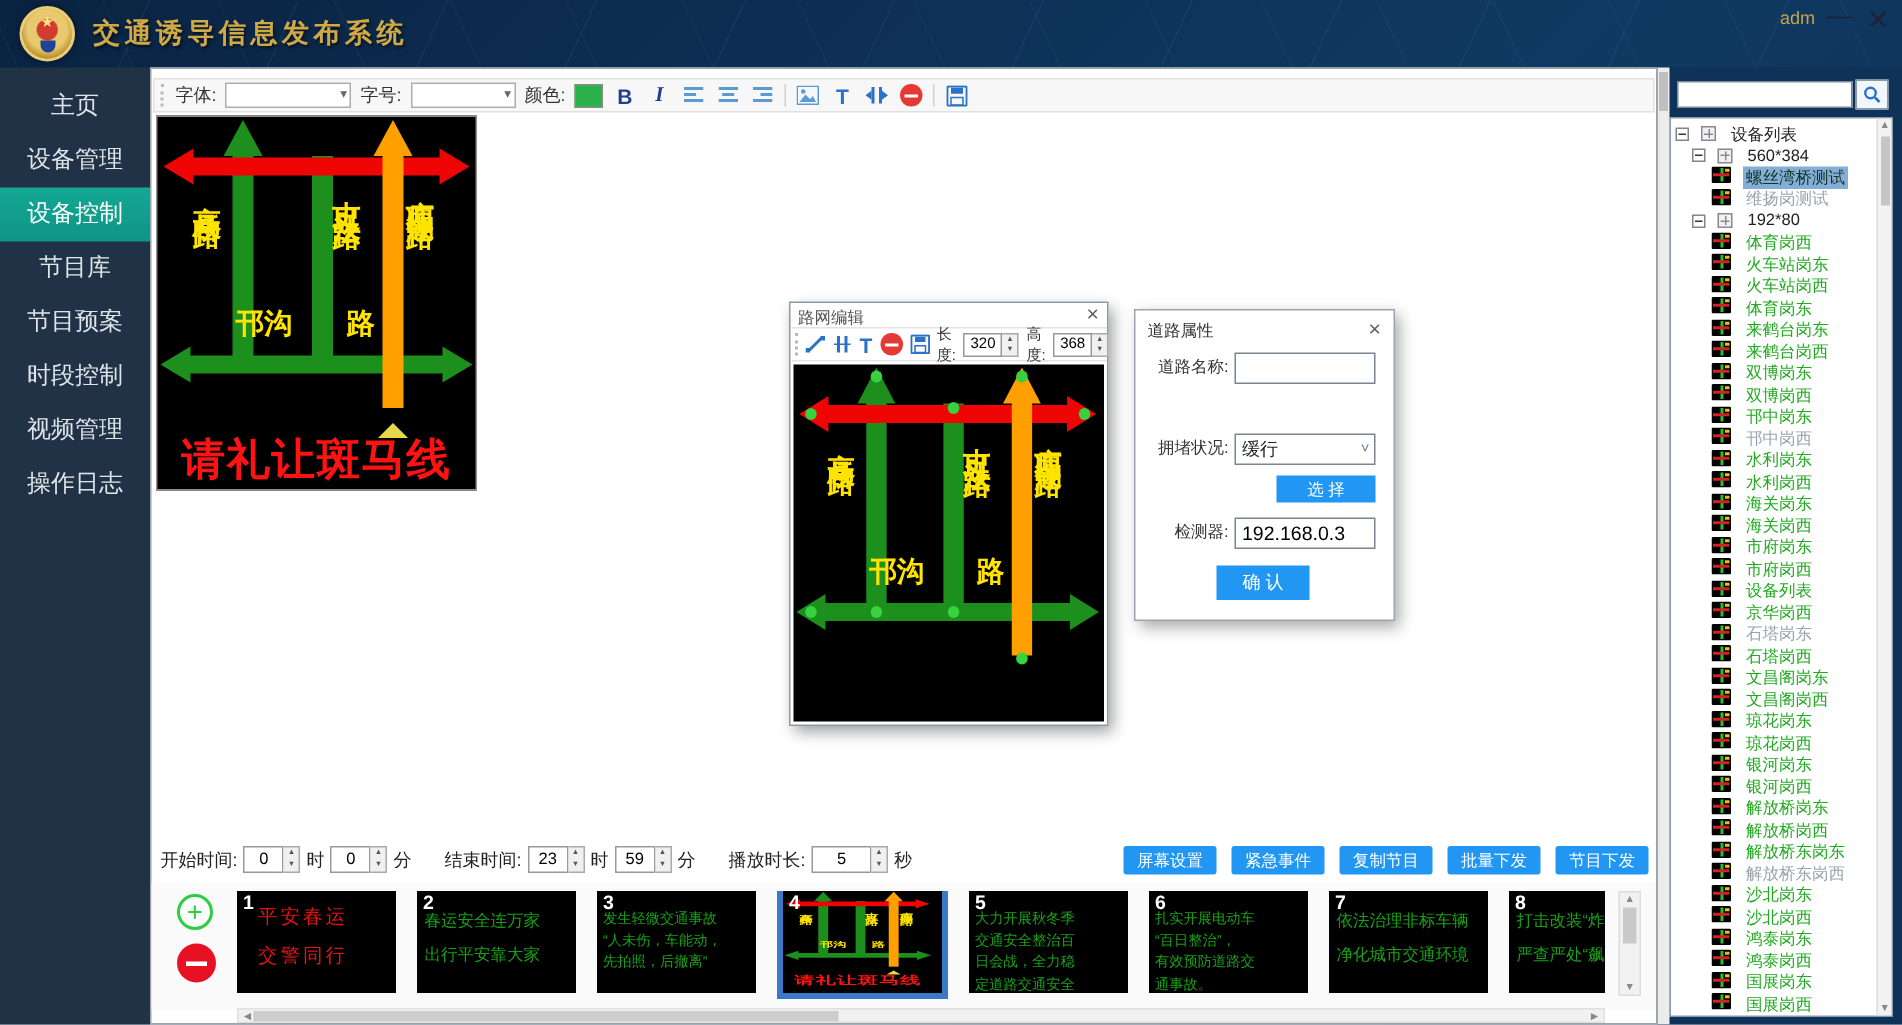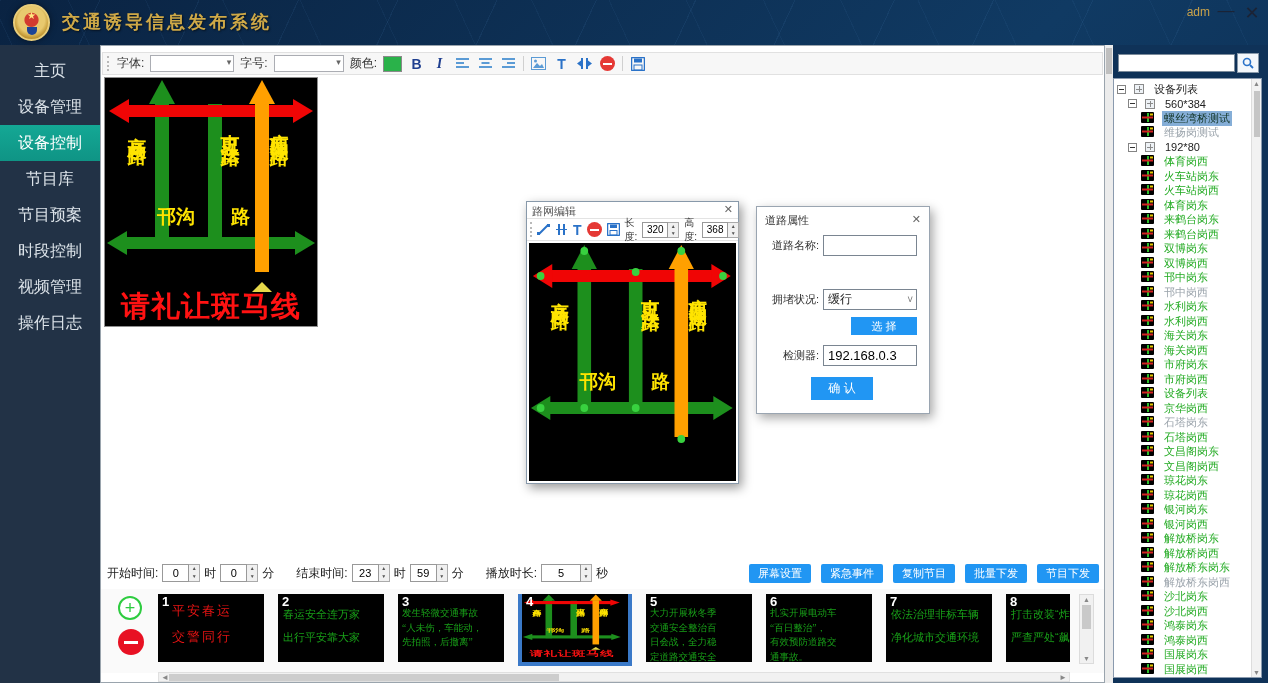--- a/index.html
+++ b/index.html
@@ -97,21 +97,21 @@
     color:#2ecc40; font-size:18px; line-height:20px; text-align:center; cursor:pointer; background:#fff; }
   .t-rem { position:absolute; left:17px; top:40px; width:26px; height:26px; background:#e81123; border-radius:50%; cursor:pointer; position:absolute; }
   .t-rem::after { content:""; position:absolute; left:6px; top:11.5px; width:14px; height:3px; background:#fff; }
   .thumb-list { position:absolute; left:57px; top:5px; right:34px; height:72px; display:flex; gap:14px; overflow:hidden; align-items:flex-start; }
   .thumb { position:relative; width:106px; height:68px; background:#000; overflow:hidden; flex:0 0 auto; }
   .t-num { position:absolute; left:4px; top:0px; color:#fff; font-weight:bold; font-size:13px; z-index:3; }
   .t-lines { white-space:pre-line; }
   .thumb.red .t-lines { color:#e31313; } .thumb.green .t-lines { color:#18a018; }
   .t-lines.lg { font-size:13px; line-height:2; padding:4px 0 0 14px; letter-spacing:2px; }
   .t-lines.md { font-size:11px; line-height:2.1; padding:9px 0 0 5px; }
-  .t-lines.sm { font-size:9.5px; line-height:1.55; padding:12px 0 0 4px;font-family:Liberation Serif, serif; }
+  .t-lines.sm { font-size:9.5px; line-height:1.55; padding:12px 0 0 4px; }
   .sel-wrap { position:relative; width:114px; height:76px; background:#3a79c8; padding:4px; flex:0 0 auto; margin-top:-4px; }
 
   .vscroll { position:absolute; right:10px; top:5px; width:15px; height:70px; background:#f1f1f1; border:1px solid #dcdcdc; }
   .vscroll .arr { position:absolute; left:0; width:100%; text-align:center; font-size:7px; color:#888; }
   .vscroll .thumbbar { position:absolute; left:2px; width:9px; background:#c9c9c9; }
   .hscroll { position:absolute; left:57px; top:83px; right:34px; height:10px; background:#f1f1f1; border:1px solid #e0e0e0; }
   .hscroll .arr { position:absolute; top:0; font-size:8px; line-height:9px; color:#888; }
   .hscroll .thumbbar { position:absolute; left:10px; top:1px; width:390px; height:7px; background:#cdcdcd; }
 
   

